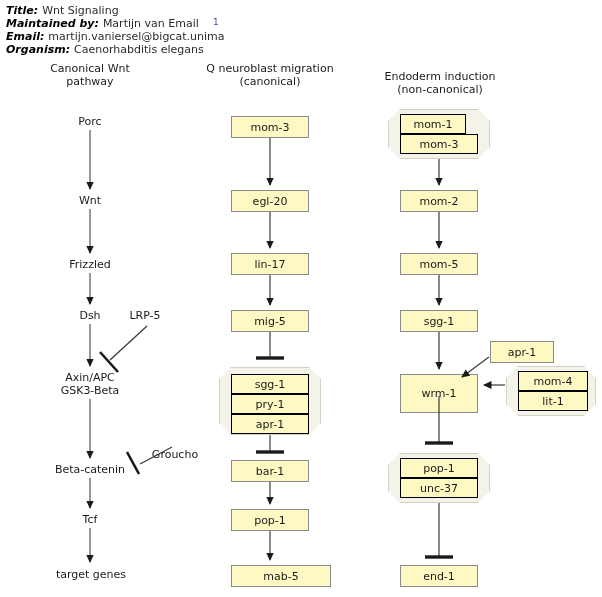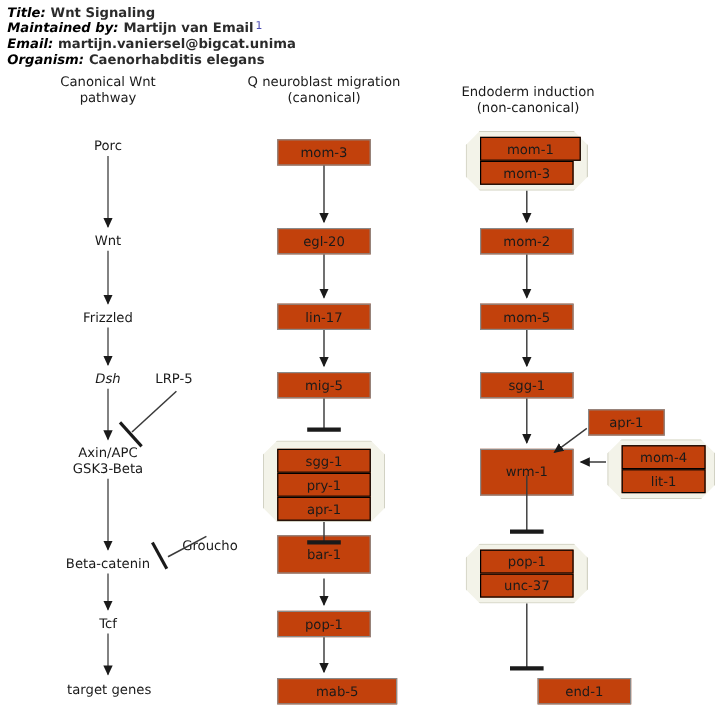--- a/index.html
+++ b/index.html
@@ -28,21 +28,20 @@
     white-space: nowrap;
   }
   .meta-label {
     font-weight: bold;
     color: #000000;
     font-style: italic;
   }
   .meta-value {
     color: #2b2b2b;
     margin-left: 4px;
-    font-weight: bold;
   }
   .page-num {
     position: absolute;
     left: 213px;
     top: 17px;
     font-size: 9px;
     color: #4a4ab4;
   }
 
   
@@ -62,21 +61,21 @@
     line-height: 13px;
     text-align: center;
     color: #1a1a1a;
     white-space: pre-line;
   }
 
   
   .gene-box {
     position: absolute;
     box-sizing: border-box;
-    background: #c2410c;
+    background: #fef9c3;
     border: 1px solid #8a8a8a;
     font-size: 11px;
     line-height: 1;
     display: flex;
     align-items: center;
     justify-content: center;
     color: #1a1a1a;
   }
   .gene-box.dark {
     border-color: #000000;
@@ -127,64 +126,64 @@
   <div class="col-title" style="left:20px; top:62px; width:140px;">Canonical Wnt
 pathway</div>
   <div class="col-title" style="left:190px; top:62px; width:160px;">Q neuroblast migration
 (canonical)</div>
   <div class="col-title" style="left:360px; top:70px; width:160px;">Endoderm induction
 (non-canonical)</div>
 
   <div class="text-node" style="left:40px; top:115px; width:100px;">Porc</div>
   <div class="text-node" style="left:40px; top:194px; width:100px;">Wnt</div>
   <div class="text-node" style="left:40px; top:258px; width:100px;">Frizzled</div>
-  <div class="text-node" style="left:40px; top:309px; width:100px;font-style:italic;">Dsh</div>
+  <div class="text-node" style="left:40px; top:309px; width:100px;">Dsh</div>
   <div class="text-node" style="left:35px; top:371px; width:110px;">Axin/APC
 GSK3-Beta</div>
   <div class="text-node" style="left:33px; top:463px; width:114px;">Beta-catenin</div>
   <div class="text-node" style="left:40px; top:513px; width:100px;">Tcf</div>
   <div class="text-node" style="left:35px; top:568px; width:112px;">target genes</div>
 
   <div class="text-node" style="left:110px; top:309px; width:70px;">LRP-5</div>
   <div class="text-node" style="left:140px; top:448px; width:70px;">Groucho</div>
 
   <div class="gene-box" style="left:231px; top:116px; width:78px; height:22px;">mom-3</div>
   <div class="gene-box" style="left:231px; top:190px; width:78px; height:22px;">egl-20</div>
   <div class="gene-box" style="left:231px; top:253px; width:78px; height:22px;">lin-17</div>
   <div class="gene-box" style="left:231px; top:310px; width:78px; height:22px;">mig-5</div>
 
   <div class="group-oct" style="left:219px; top:367px; width:102px; height:68px;"></div>
   <div class="gene-box dark" style="left:231px; top:374px; width:78px; height:20px;">sgg-1</div>
   <div class="gene-box dark" style="left:231px; top:394px; width:78px; height:20px;">pry-1</div>
   <div class="gene-box dark" style="left:231px; top:414px; width:78px; height:20px;">apr-1</div>
 
-  <div class="gene-box" style="left:231px; top:446px; width:78px; height:32px;">bar-1</div>
+  <div class="gene-box" style="left:231px; top:460px; width:78px; height:22px;">bar-1</div>
   <div class="gene-box" style="left:231px; top:509px; width:78px; height:22px;">pop-1</div>
   <div class="gene-box" style="left:231px; top:565px; width:100px; height:22px;">mab-5</div>
 
   <div class="group-oct" style="left:388px; top:109px; width:102px; height:50px;"></div>
-  <div class="gene-box dark" style="left:400px; top:114px; width:84px; height:20px;">mom-1</div>
+  <div class="gene-box dark" style="left:400px; top:114px; width:66px; height:20px;">mom-1</div>
   <div class="gene-box dark" style="left:400px; top:134px; width:78px; height:20px;">mom-3</div>
 
   <div class="gene-box" style="left:400px; top:190px; width:78px; height:22px;">mom-2</div>
   <div class="gene-box" style="left:400px; top:253px; width:78px; height:22px;">mom-5</div>
   <div class="gene-box" style="left:400px; top:310px; width:78px; height:22px;">sgg-1</div>
   <div class="gene-box" style="left:400px; top:374px; width:78px; height:39px;">wrm-1</div>
 
   <div class="gene-box" style="left:490px; top:341px; width:64px; height:22px;">apr-1</div>
 
   <div class="group-oct" style="left:506px; top:366px; width:90px; height:50px;"></div>
   <div class="gene-box dark" style="left:518px; top:371px; width:70px; height:20px;">mom-4</div>
   <div class="gene-box dark" style="left:518px; top:391px; width:70px; height:20px;">lit-1</div>
 
   <div class="group-oct" style="left:388px; top:453px; width:102px; height:50px;"></div>
   <div class="gene-box dark" style="left:400px; top:458px; width:78px; height:20px;">pop-1</div>
   <div class="gene-box dark" style="left:400px; top:478px; width:78px; height:20px;">unc-37</div>
 
-  <div class="gene-box" style="left:400px; top:565px; width:78px; height:22px;margin-left:48px;">end-1</div>
+  <div class="gene-box" style="left:400px; top:565px; width:78px; height:22px;">end-1</div>
 
   <svg class="overlay" viewBox="0 0 602 597">
     <defs>
       <marker id="arw" markerWidth="9" markerHeight="9" refX="7.5" refY="4.5" orient="auto" markerUnits="userSpaceOnUse">
         <path d="M0,0.6 L8.5,4.5 L0,8.4 z" fill="#1a1a1a"></path>
       </marker>
     </defs>
 
     <line x1="90" y1="130" x2="90" y2="189" stroke="#6b6b6b" stroke-width="1.4" marker-end="url(#arw)"></line>
     <line x1="90" y1="209" x2="90" y2="253" stroke="#6b6b6b" stroke-width="1.4" marker-end="url(#arw)"></line>

